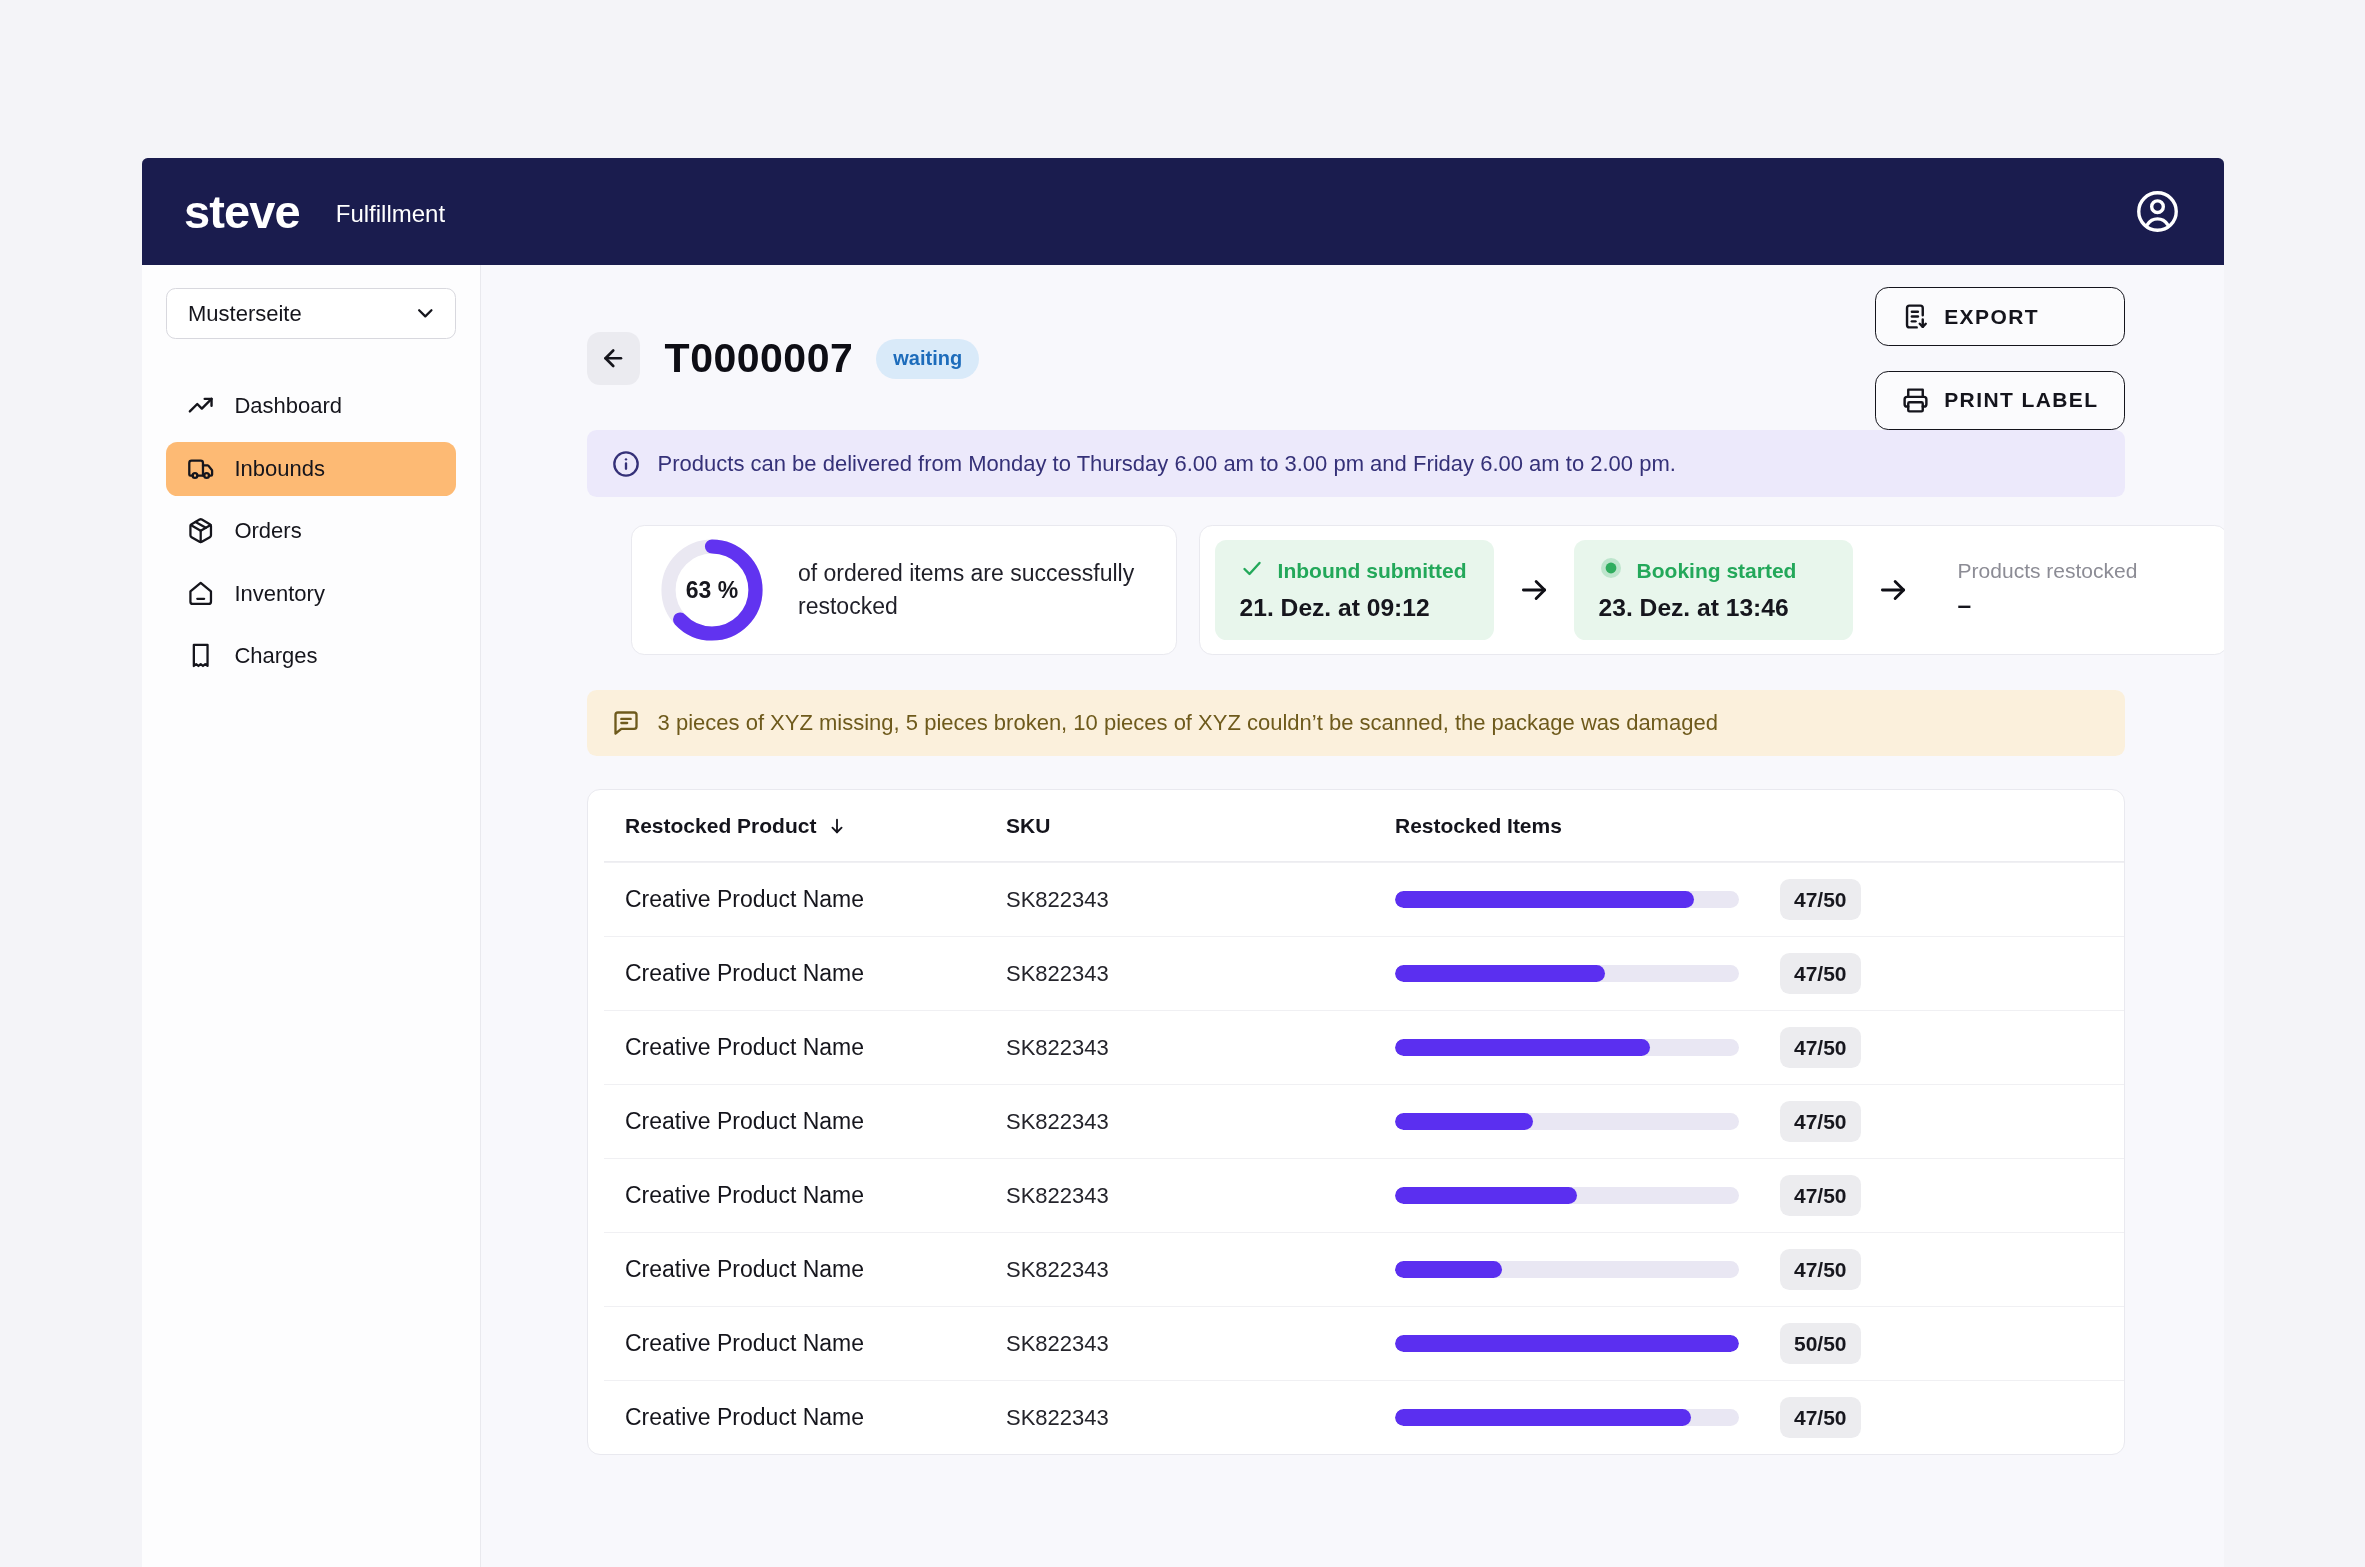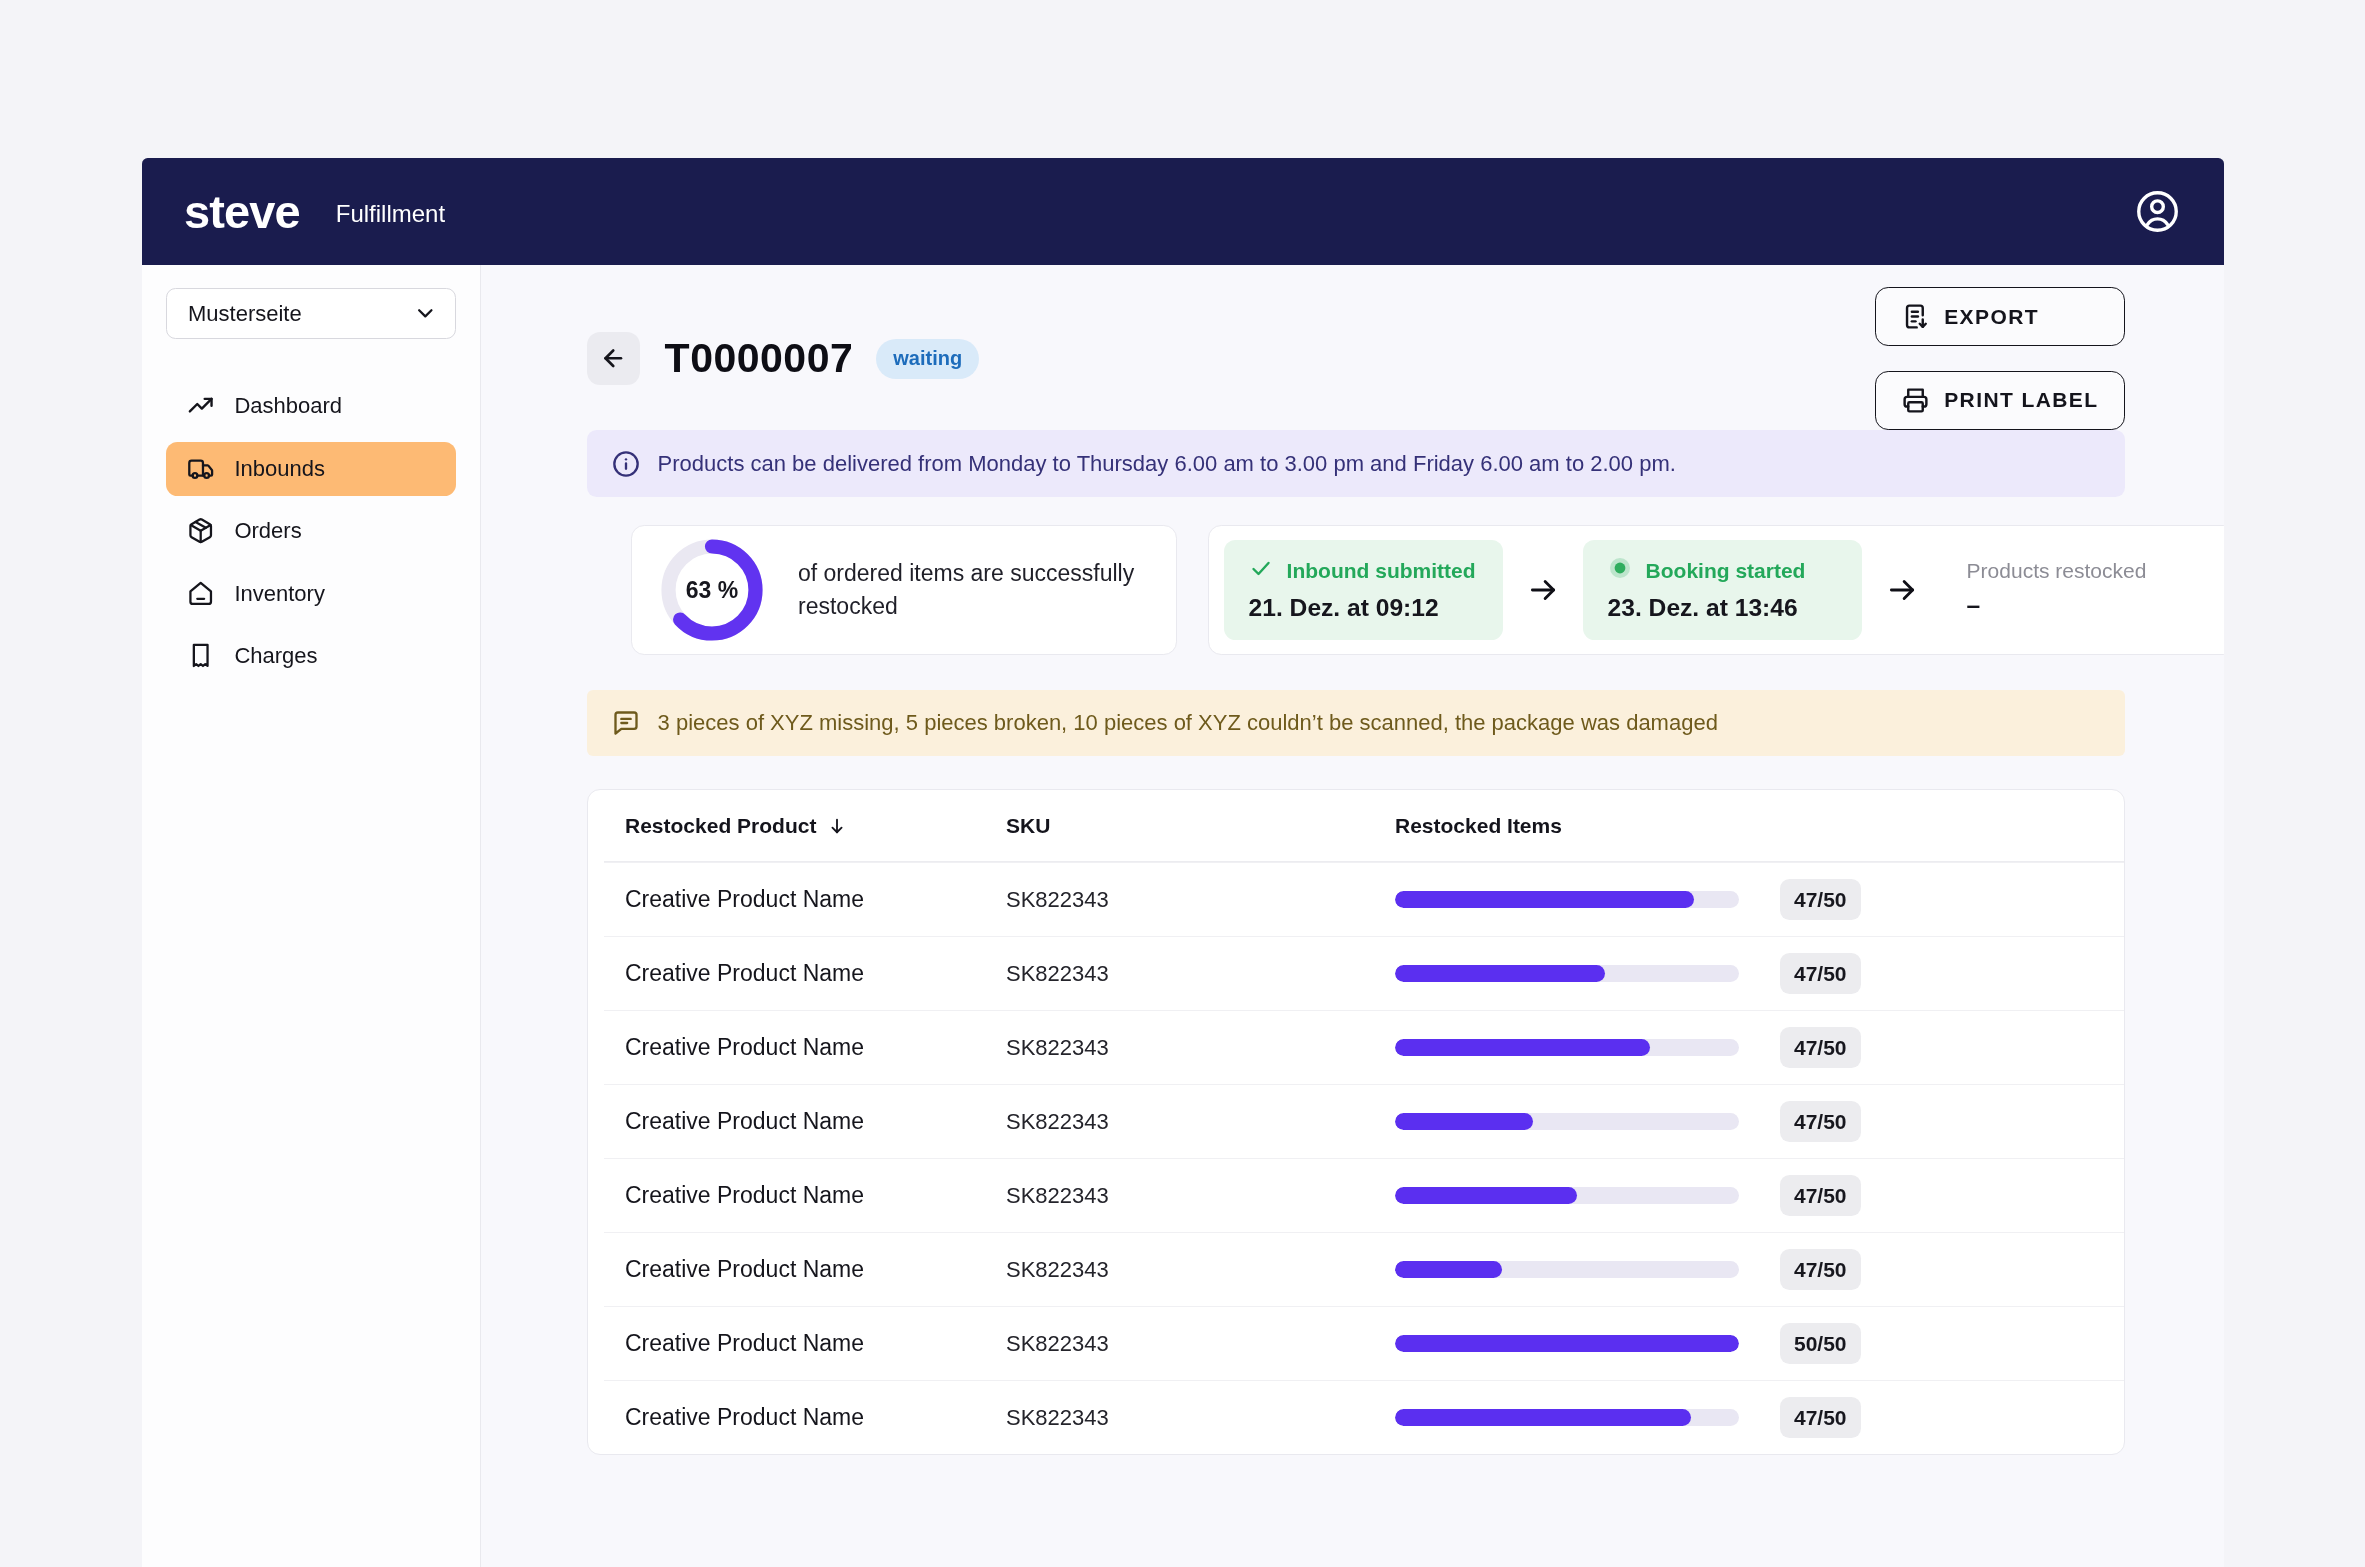--- a/index.html
+++ b/index.html
@@ -52,25 +52,25 @@
                 background:#FBFBFD; border:1.9px solid #14141C; border-radius:13.2px;
                 font-size:21px; font-weight:700; letter-spacing:1.4px; color:#14141C;
                 cursor:pointer; font-family:inherit; }
   .action-btn svg { width:29px; height:29px; stroke:#14141C; }
 
   
   .banner { display:flex; align-items:center; gap:18px; height:67px; border-radius:9.5px;
             padding:0 24.6px; font-size:22px; margin-top:41px; }
   .banner.info { background:#ECE9FB; color:#353178; }
   .banner.info svg { width:28px; height:28px; stroke:#353178; flex:none; }
-  .banner.note { background:#FBF0DC; color:#6E5A1C; height:66px; margin-top:35px;border-radius:6px; }
+  .banner.note { background:#FBF0DC; color:#6E5A1C; height:66px; margin-top:35px; }
   .banner.note svg { width:28px; height:28px; stroke:#6E5A1C; flex:none; }
 
   
-  .cards-row { display:flex; gap:31px; margin-top:28px;padding-left:44px; }
+  .cards-row { display:flex; gap:22px; margin-top:28px;padding-left:44px; }
   .card { background:#fff; border:0.9px solid #E9E9EF; border-radius:13.2px; height:130px; }
   .progress-card { width:546px; display:flex; align-items:center; gap:34px; padding:0 28px; flex:none; }
   .donut-wrap { position:relative; width:104px; height:104px; flex:none; }
   .donut-wrap svg { width:104px; height:104px; }
   .donut-label { position:absolute; inset:0; display:flex; align-items:center; justify-content:center;
                  font-size:23px; font-weight:700; color:#17171E; }
   .progress-caption { font-size:23px; line-height:1.42; color:#1F1F28; }
 
   .timeline-card { flex:1; display:flex; align-items:center; padding:0 15px; }
   .step { border-radius:11.4px; padding:16px 24.6px 18px 24.6px; min-width:279px; }

